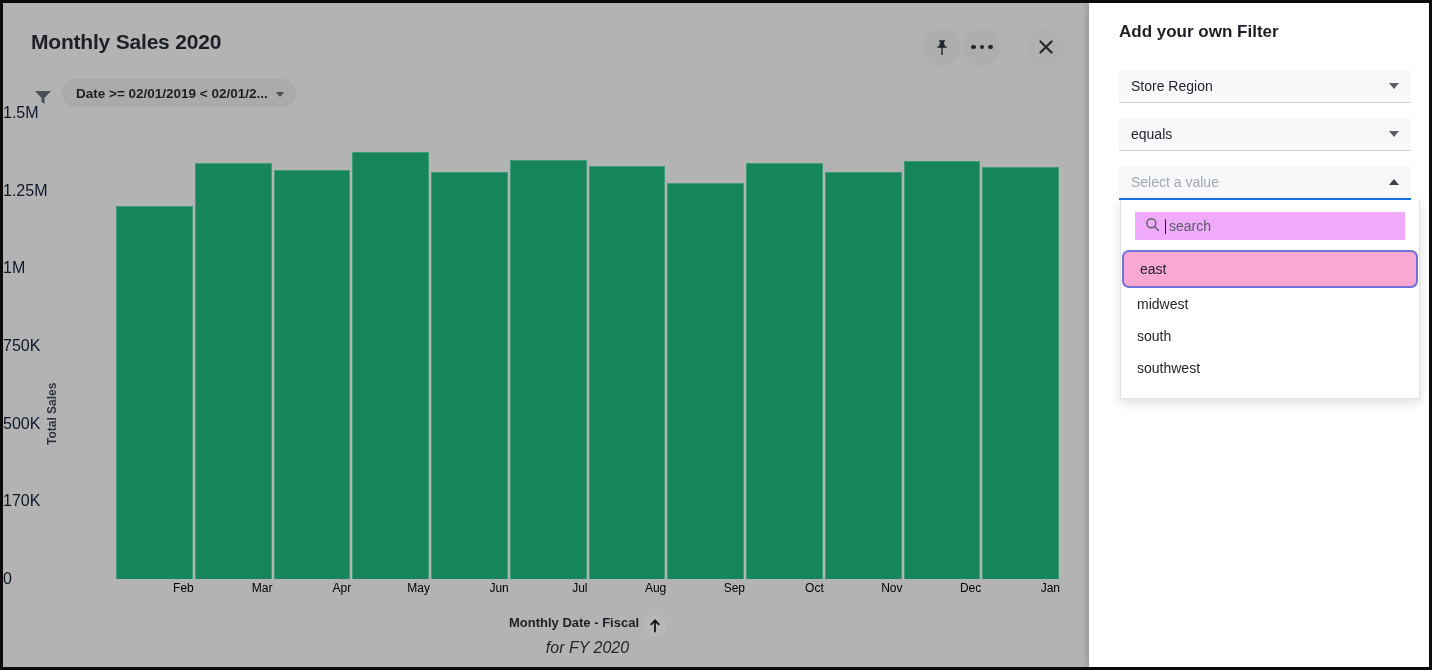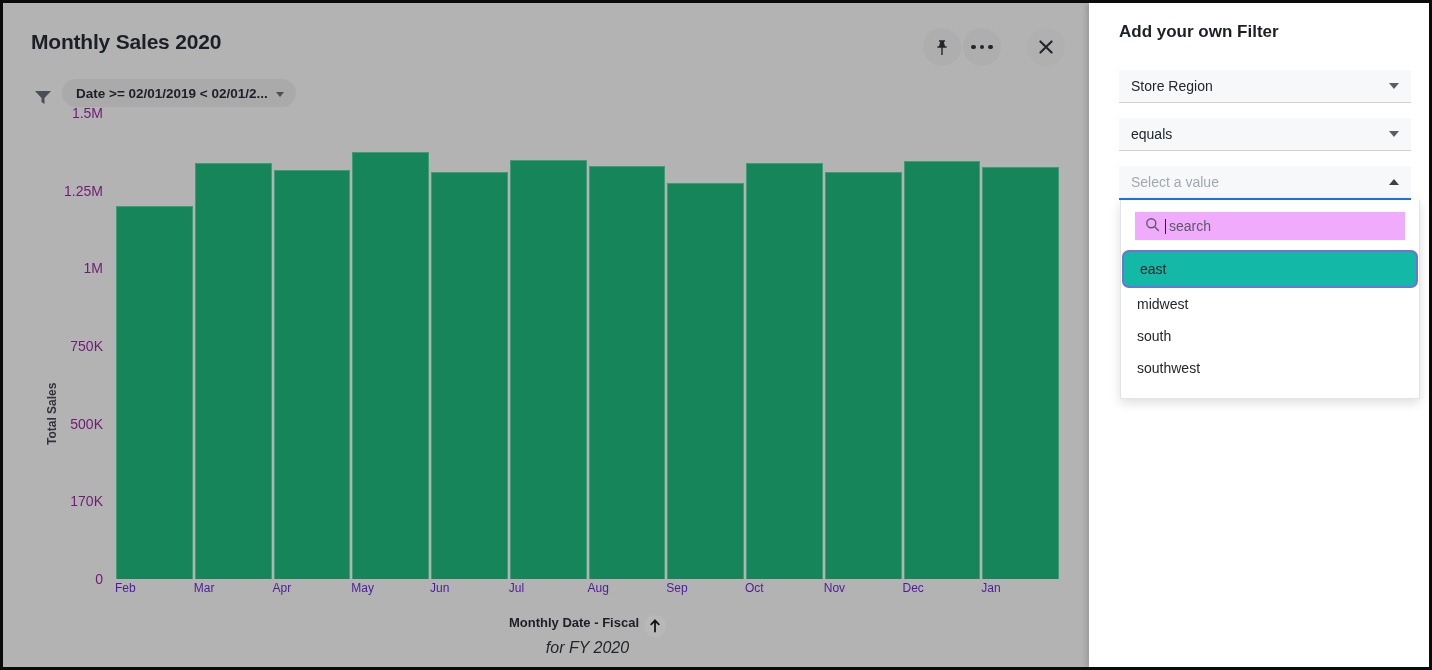--- a/index.html
+++ b/index.html
@@ -123,23 +123,23 @@
     transform-origin: left top;
     font-size: 12px;
     font-weight: bold;
     color: #2f333a;
     white-space: nowrap;
   }
   .ytick {
     position: absolute;
     right: 0;
     width: 100%;
-    text-align: right;
-    font-size: 14px;
-    color: #701a75;
+    text-align: left;
+    font-size: 16px;
+    color: #0f172a;
     transform: translateY(-50%);
   }
   #y-ticks {
     position: absolute;
     left: 0;
     top: 0;
     width: 100px;
     height: 554px;
   }
   #plot {
@@ -169,23 +169,23 @@
   }
   #x-ticks {
     position: absolute;
     left: 112px;
     top: 468px;
     width: 945px;
     display: flex;
   }
   #x-ticks span {
     flex: 1 1 0;
-    text-align: left;
+    text-align: right;
     font-size: 12px;
-    color: #4c1d95;
+    color: #000000;
   }
   #x-axis-title {
     position: absolute;
     left: 112px;
     top: 500px;
     width: 945px;
     text-align: center;
     color: #1c2026;
   }
   #x-axis-title .line1 {
@@ -307,21 +307,21 @@
     height: 32px;
     display: flex;
     align-items: center;
     padding: 0 16px;
     font-size: 14px;
     color: #22262c;
     box-sizing: border-box;
     position: relative;
   }
   .dd-option.selected {
-    background: #14b8a6;
+    background: #f9a8d4;
     border: 2px solid #6f72d8;
     border-radius: 7px;
     margin: 0 1px;
     height: 38px;
   }
 </style>
 </head>
 <body>
 
 <div id="root">

